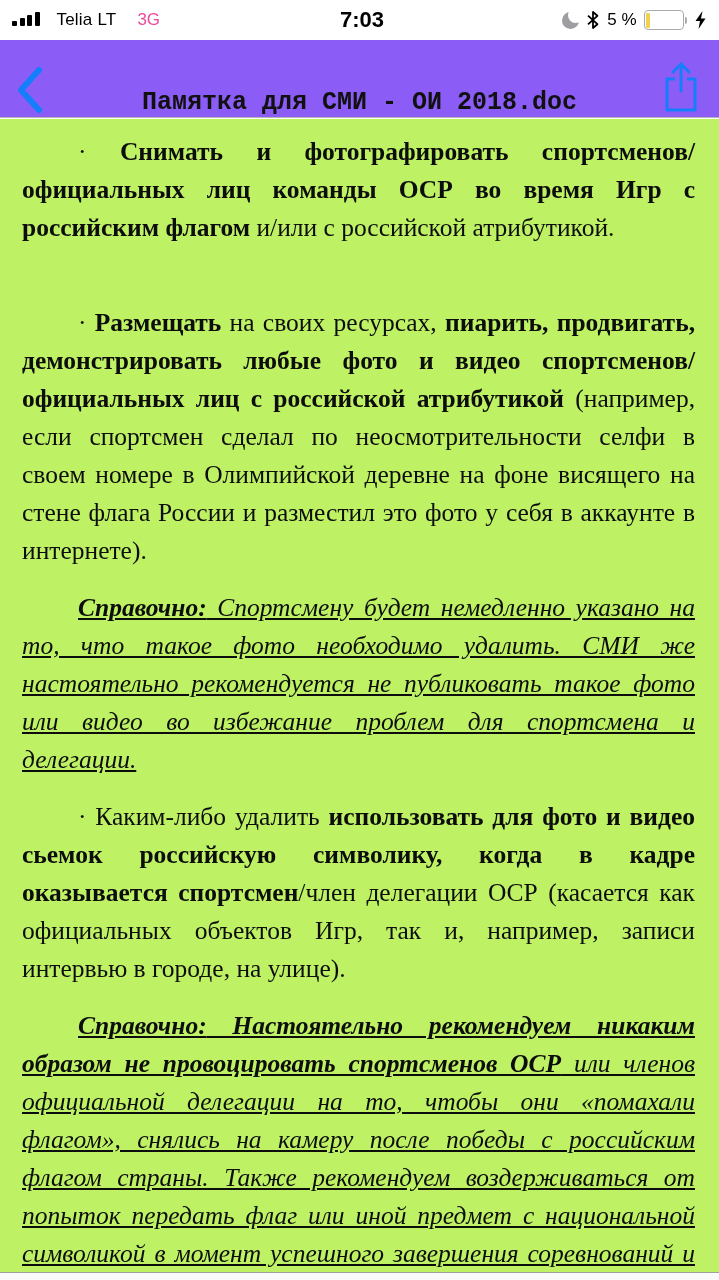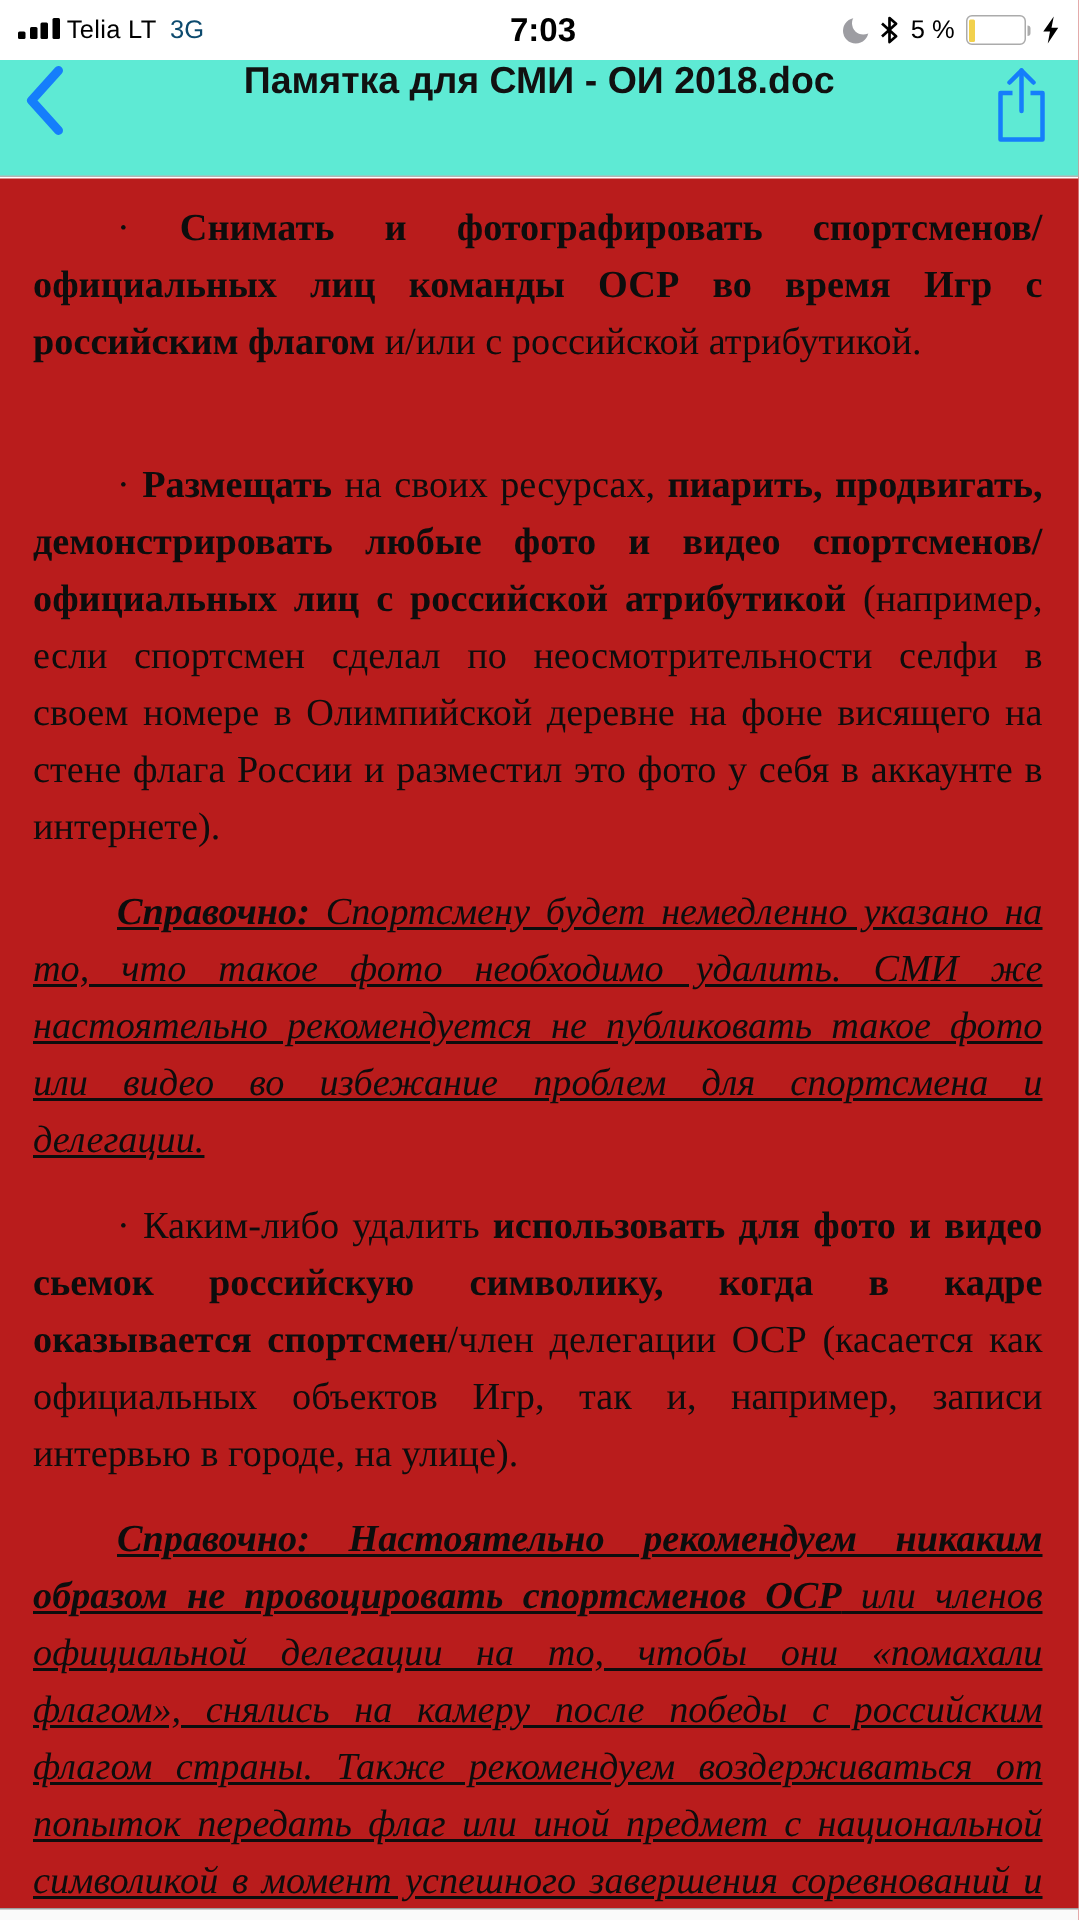--- a/index.html
+++ b/index.html
@@ -12,65 +12,66 @@
   }
 
   
   .status-bar {
     position: absolute; top: 0; left: 0; right: 0; height: 40px;
     background: #fff;
     display: flex; align-items: center;
     padding: 0 12px;
     font-size: 17px;
   }
-  .sb-left { display: flex; align-items: center; gap: 5px; }
+  .sb-left { display: flex; align-items: center; gap: 17px; }
   .signal { display: flex; align-items: flex-end; gap: 2.5px; height: 18px; padding-bottom: 3px; }
   .signal .bar { width: 5px; background: #000; border-radius: 1px; }
   .signal .b1 { height: 5px; }
   .signal .b2 { height: 8px; }
   .signal .b3 { height: 11px; }
   .signal .b4 { height: 14px; }
   .carrier { color: #000; letter-spacing: .2px; }
-  .network { color: #0c4a6e; margin-left: 4px; }
+  .network { color: #ec4899; margin-left: 4px; }
   .sb-time {
     position: absolute; left: 5px; right: 0; text-align: center;
     font-weight: 700; font-size: 22px; pointer-events: none;
   }
   .sb-right { margin-left: auto; display: flex; align-items: center; gap: 7px; z-index: 2; }
   .moon { width: 17px; height: 17px; border-radius: 50%; background: #9d9da2; position: relative; overflow: visible; }
   .moon::after { content: ''; position: absolute; left: 6px; top: -4px; width: 15px; height: 15px; border-radius: 50%; background: #fff; }
   .batt-pct { font-size: 17px; color: #000; }
   .battery { display: flex; align-items: center; }
   .batt-body {
     width: 40px; height: 20px; border: 1.5px solid #ababab; border-radius: 4px;
     padding: 1.5px; display: flex;
   }
   .batt-fill { width: 4px; border-radius: 1px; background: #f2d14d; }
   .batt-cap { width: 2.5px; height: 7px; background: #ababab; border-radius: 0 2px 2px 0; margin-left: 1px; }
 
   
   .nav-bar {
     position: absolute; top: 40px; left: 0; right: 0; height: 78px;
-    background: #5eead4;
+    background: #8b5cf6;
     border-bottom: 1px solid #b5b5b5;
-    display: flex; align-items: flex-start;
+    display: flex; align-items: flex-end;
     padding: 0 14px;
+    font-family: Liberation Mono, monospace;
   }
   .nav-back { width: 44px; height: 54px; display: flex; align-items: center; cursor: pointer; }
   .nav-title {
     position: absolute; left: 70px; right: 70px; text-align: center;
     font-size: 25px; font-weight: 700; color: #111;
     white-space: nowrap; overflow: hidden; text-overflow: ellipsis;
   }
   .nav-share { margin-left: auto; width: 48px; height: 60px; display: flex; align-items: center; justify-content: center; cursor: pointer; }
 
   
   .doc-viewport {
     position: absolute; top: 119px; left: 0; right: 0; bottom: 8px;
-    background: #b91c1c; overflow: hidden;
+    background: #bef264; overflow: hidden;
   }
   .doc-page {
     font-family: "Liberation Serif", serif;
     font-size: 25.5px;
     line-height: 38px;
     color: #0d0d0d;
     text-align: justify;
     padding: 14px 24px 0 22px;
   }
   .doc-page p { text-indent: 56px; margin: 0 0 19px 0; }

